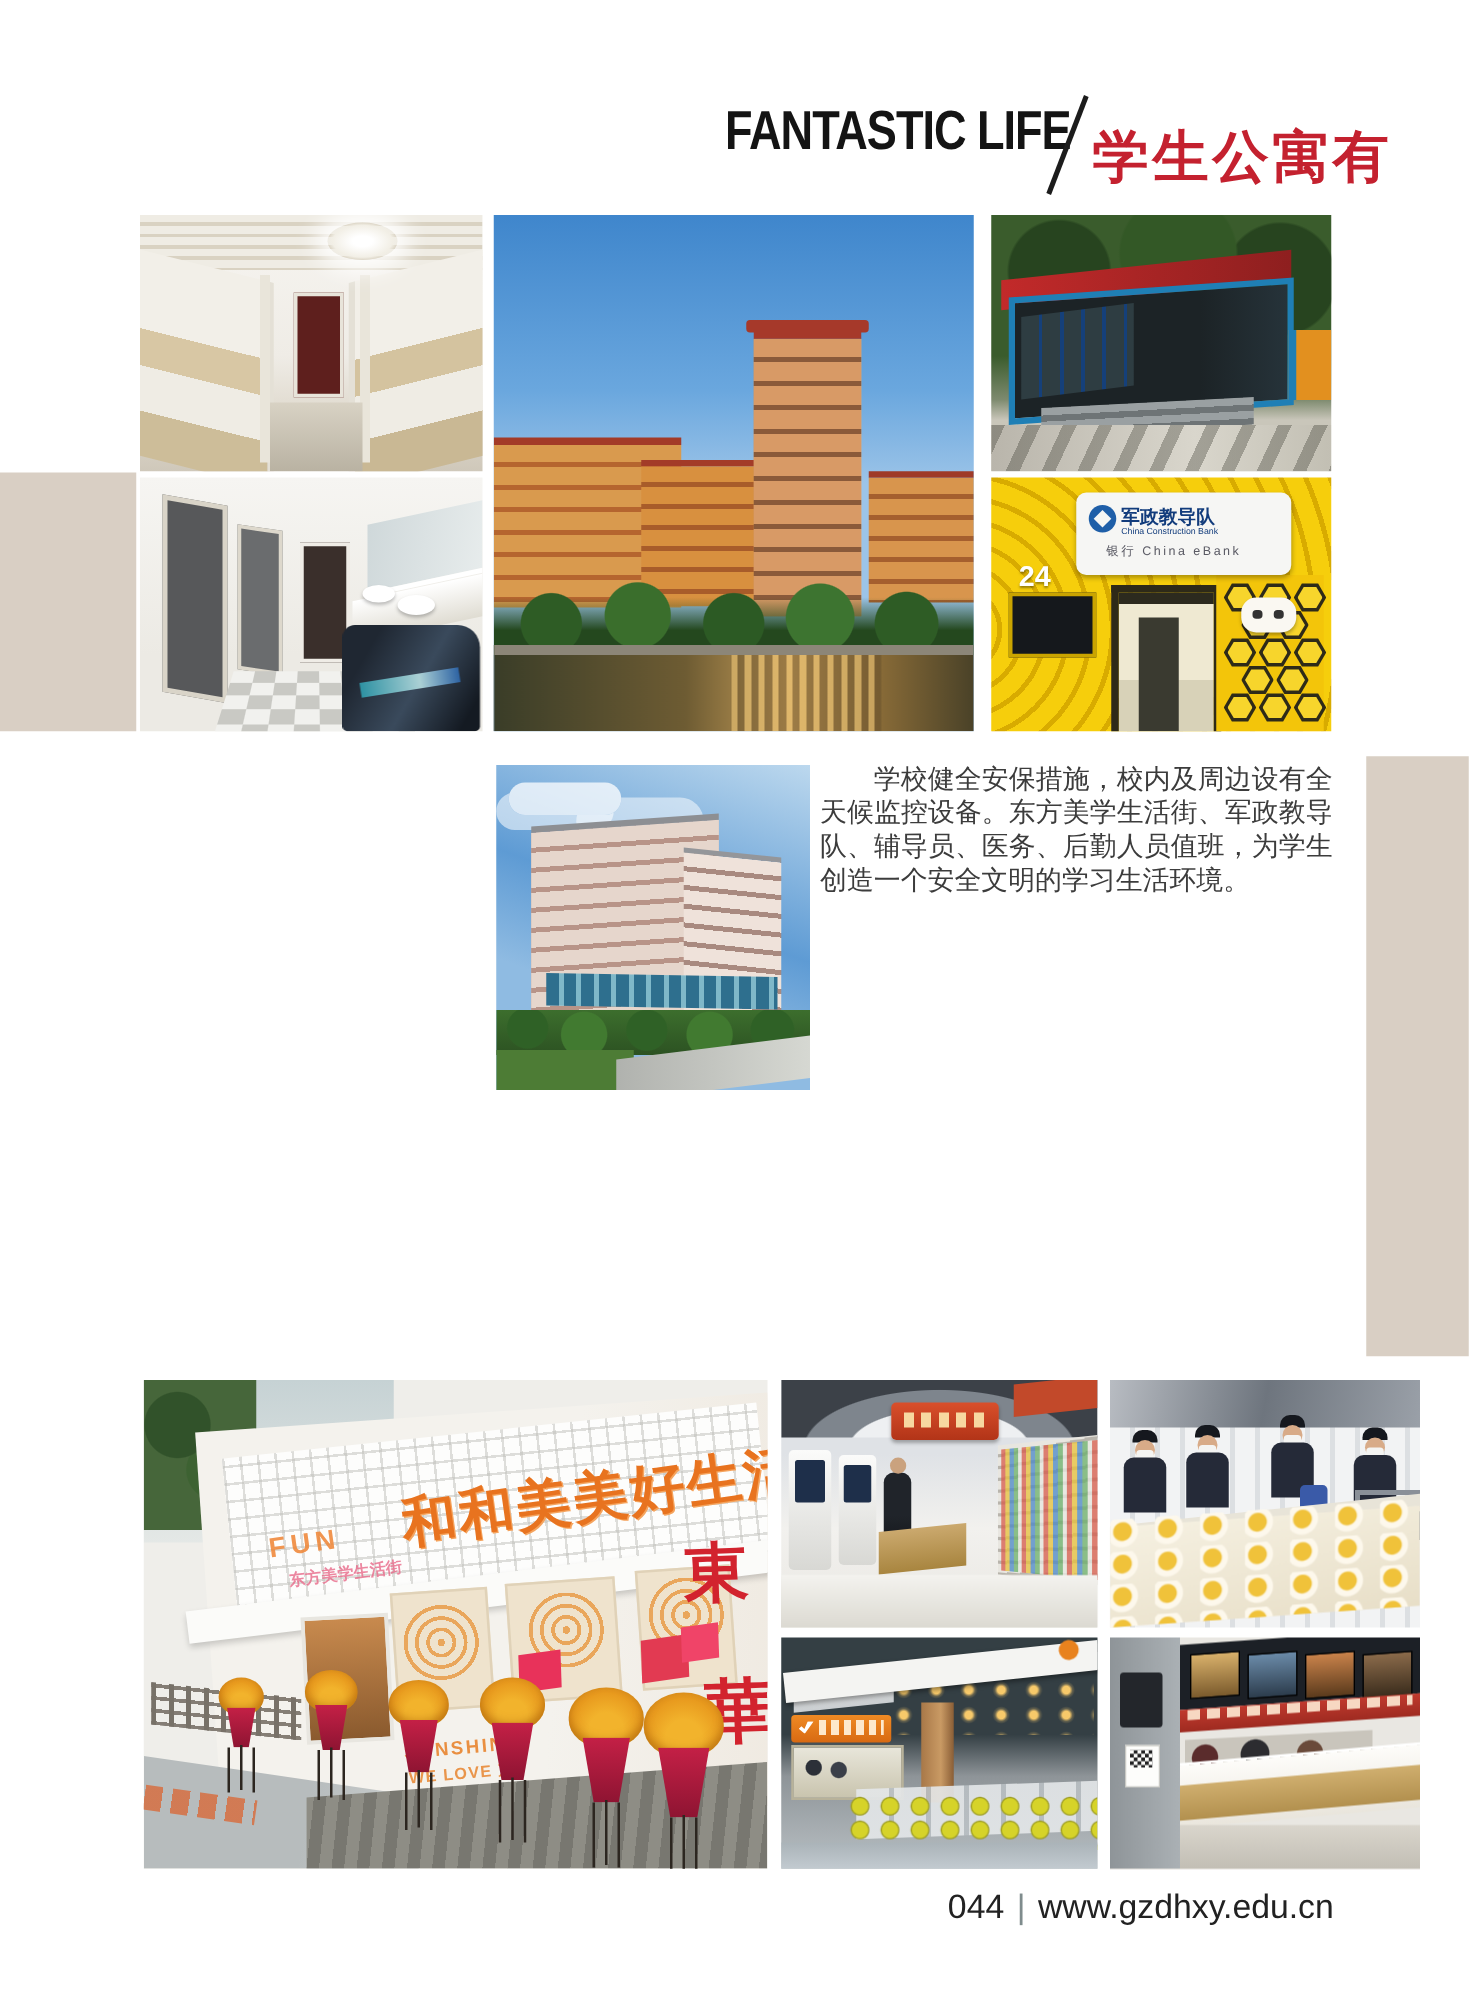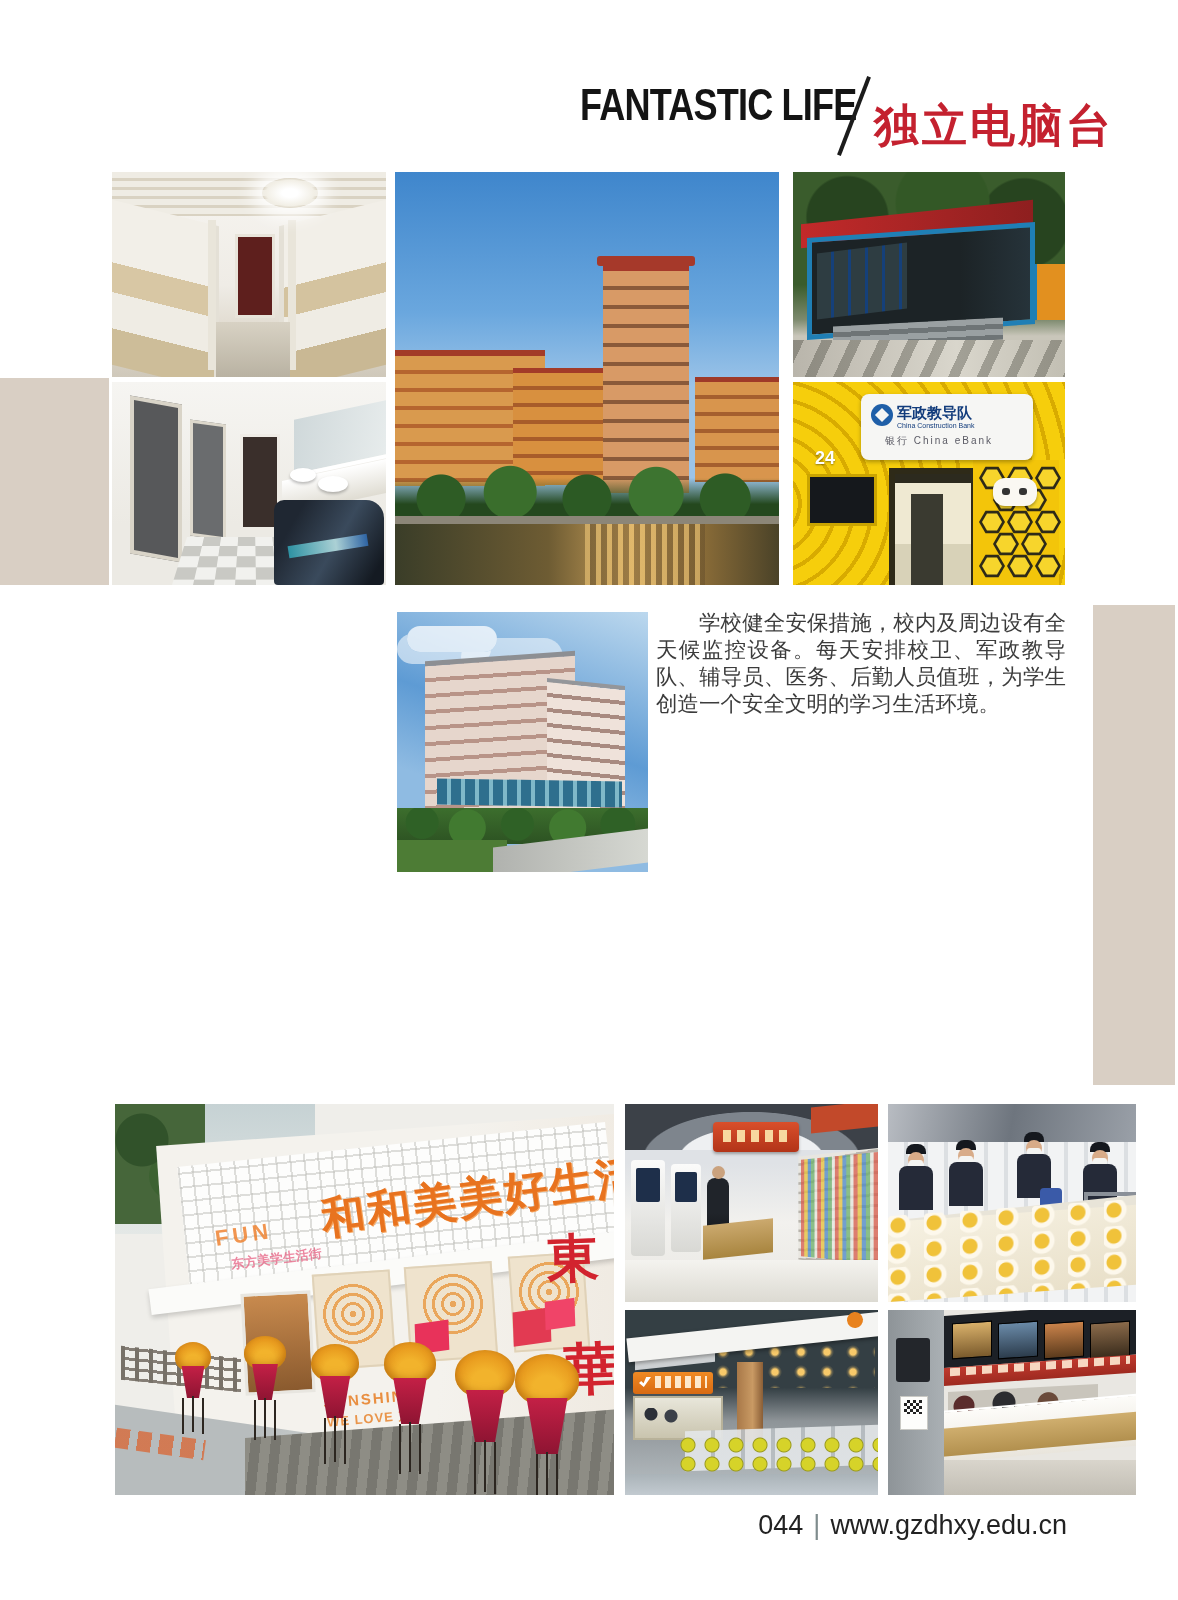--- a/index.html
+++ b/index.html
@@ -73,21 +73,21 @@
 
   
   .phE{left:793px;top:382px;width:272px;height:203px;background:repeating-radial-gradient(circle at -10% 60%,#f6ce0c 0 14px,#d8ab00 14px 18px);}
   .phE .sign{left:68px;top:12px;width:172px;height:66px;background:#f6f6f4;border-radius:8px;box-shadow:0 2px 4px rgba(0,0,0,.3);}
   .phE .ccblogo{left:78px;top:22px;width:22px;height:22px;border-radius:50%;background:#1f5fa8;}
   .phE .ccblogo::after{content:"";position:absolute;left:6px;top:6px;width:10px;height:10px;background:#f6f6f4;transform:rotate(45deg);}
   .phE .signzh{left:104px;top:22px;font-size:15px;font-weight:bold;color:#123c7c;white-space:nowrap;}
   .phE .signen{left:104px;top:40px;font-size:7px;color:#123c7c;white-space:nowrap;}
   .phE .signsub{left:92px;top:52px;font-size:10px;color:#5a5a64;letter-spacing:2px;white-space:nowrap;}
   .phE .screen{left:14px;top:92px;width:64px;height:46px;background:#15181c;border:3px solid #caa400;}
-  .phE .hours{left:22px;top:66px;font-size:18px;font-weight:bold;color:#fff;text-shadow:0 1px 2px rgba(0,0,0,.4);}
+  .phE .hours{left:22px;top:66px;font-size:23px;font-weight:bold;color:#fff;text-shadow:0 1px 2px rgba(0,0,0,.4);}
   .phE .door{left:96px;top:86px;width:76px;height:117px;background:linear-gradient(180deg,#2c2a1e 0 8%,#efe9d2 8% 60%,#d8d2b8 60% 100%);border:6px solid #2e2a18;border-bottom:none;}
   .phE .doorin{left:118px;top:112px;width:32px;height:91px;background:#3a3a30;}
   .phE .hexpanel{left:180px;top:78px;width:86px;height:125px;background:#f3c50a;}
   .hex{position:absolute;width:26px;height:24px;background:#2e2a18;clip-path:polygon(25% 3%,75% 3%,100% 50%,75% 97%,25% 97%,0 50%);}
   .hex i{position:absolute;left:3px;top:3px;width:20px;height:18px;background:#f7d52c;clip-path:polygon(25% 3%,75% 3%,100% 50%,75% 97%,25% 97%,0 50%);}
   .phE .face{left:200px;top:96px;width:44px;height:28px;border-radius:12px;background:#faf8f2;box-shadow:0 2px 3px rgba(0,0,0,.3);z-index:3;}
   .phE .eye1,.phE .eye2{position:absolute;top:10px;width:8px;height:7px;border-radius:3px;background:#333;}
   .phE .eye1{left:9px;} .phE .eye2{left:26px;}
 
   
@@ -221,21 +221,21 @@
 </head>
 <body>
 
 <div class="page">
 
   <div class="band" style="left:0;top:378px;width:109px;height:207px;"></div>
   <div class="band" style="left:1093px;top:605px;width:82px;height:480px;"></div>
 
   <div class="abs title-en">FANTASTIC LIFE</div>
   <div class="abs title-slash"></div>
-  <div class="abs title-zh">独立电脑台</div>
+  <div class="abs title-zh">学生公寓有</div>
 
   <div class="ph phA">
     <div class="abs beam"></div>
     <div class="abs bunkL"></div>
     <div class="abs bunkR"></div>
     <div class="abs rail"></div>
     <div class="abs rail2"></div>
     <div class="abs floor"></div>
     <div class="abs door"></div>
     <div class="abs glow"></div>
@@ -338,21 +338,21 @@
     <div class="abs main"></div>
     <div class="abs wingR"></div>
     <div class="abs glass"></div>
     <div class="abs bush"></div>
     <div class="abs lawn"></div>
     <div class="abs road"></div>
   </div>
 
 
   <div class="abs cn txt-right">
-    <p>学校健全安保措施，校内及周边设有全天候监控设备。每天安排校卫、军政教导队、辅导员、医务、后勤人员值班，为学生创造一个安全文明的学习生活环境。</p>
+    <p>学校健全安保措施，校内及周边设有全天候监控设备。东方美学生活街、军政教导队、辅导员、医务、后勤人员值班，为学生创造一个安全文明的学习生活环境。</p>
   </div>
 
 
   <div class="ph phH">
     <div class="abs sky"></div>
     <div class="abs treesL"></div>
     <div class="abs facade"></div>
     <div class="abs mesh"></div>
     <div class="abs beam"></div>
     <div class="abs win1"></div>

